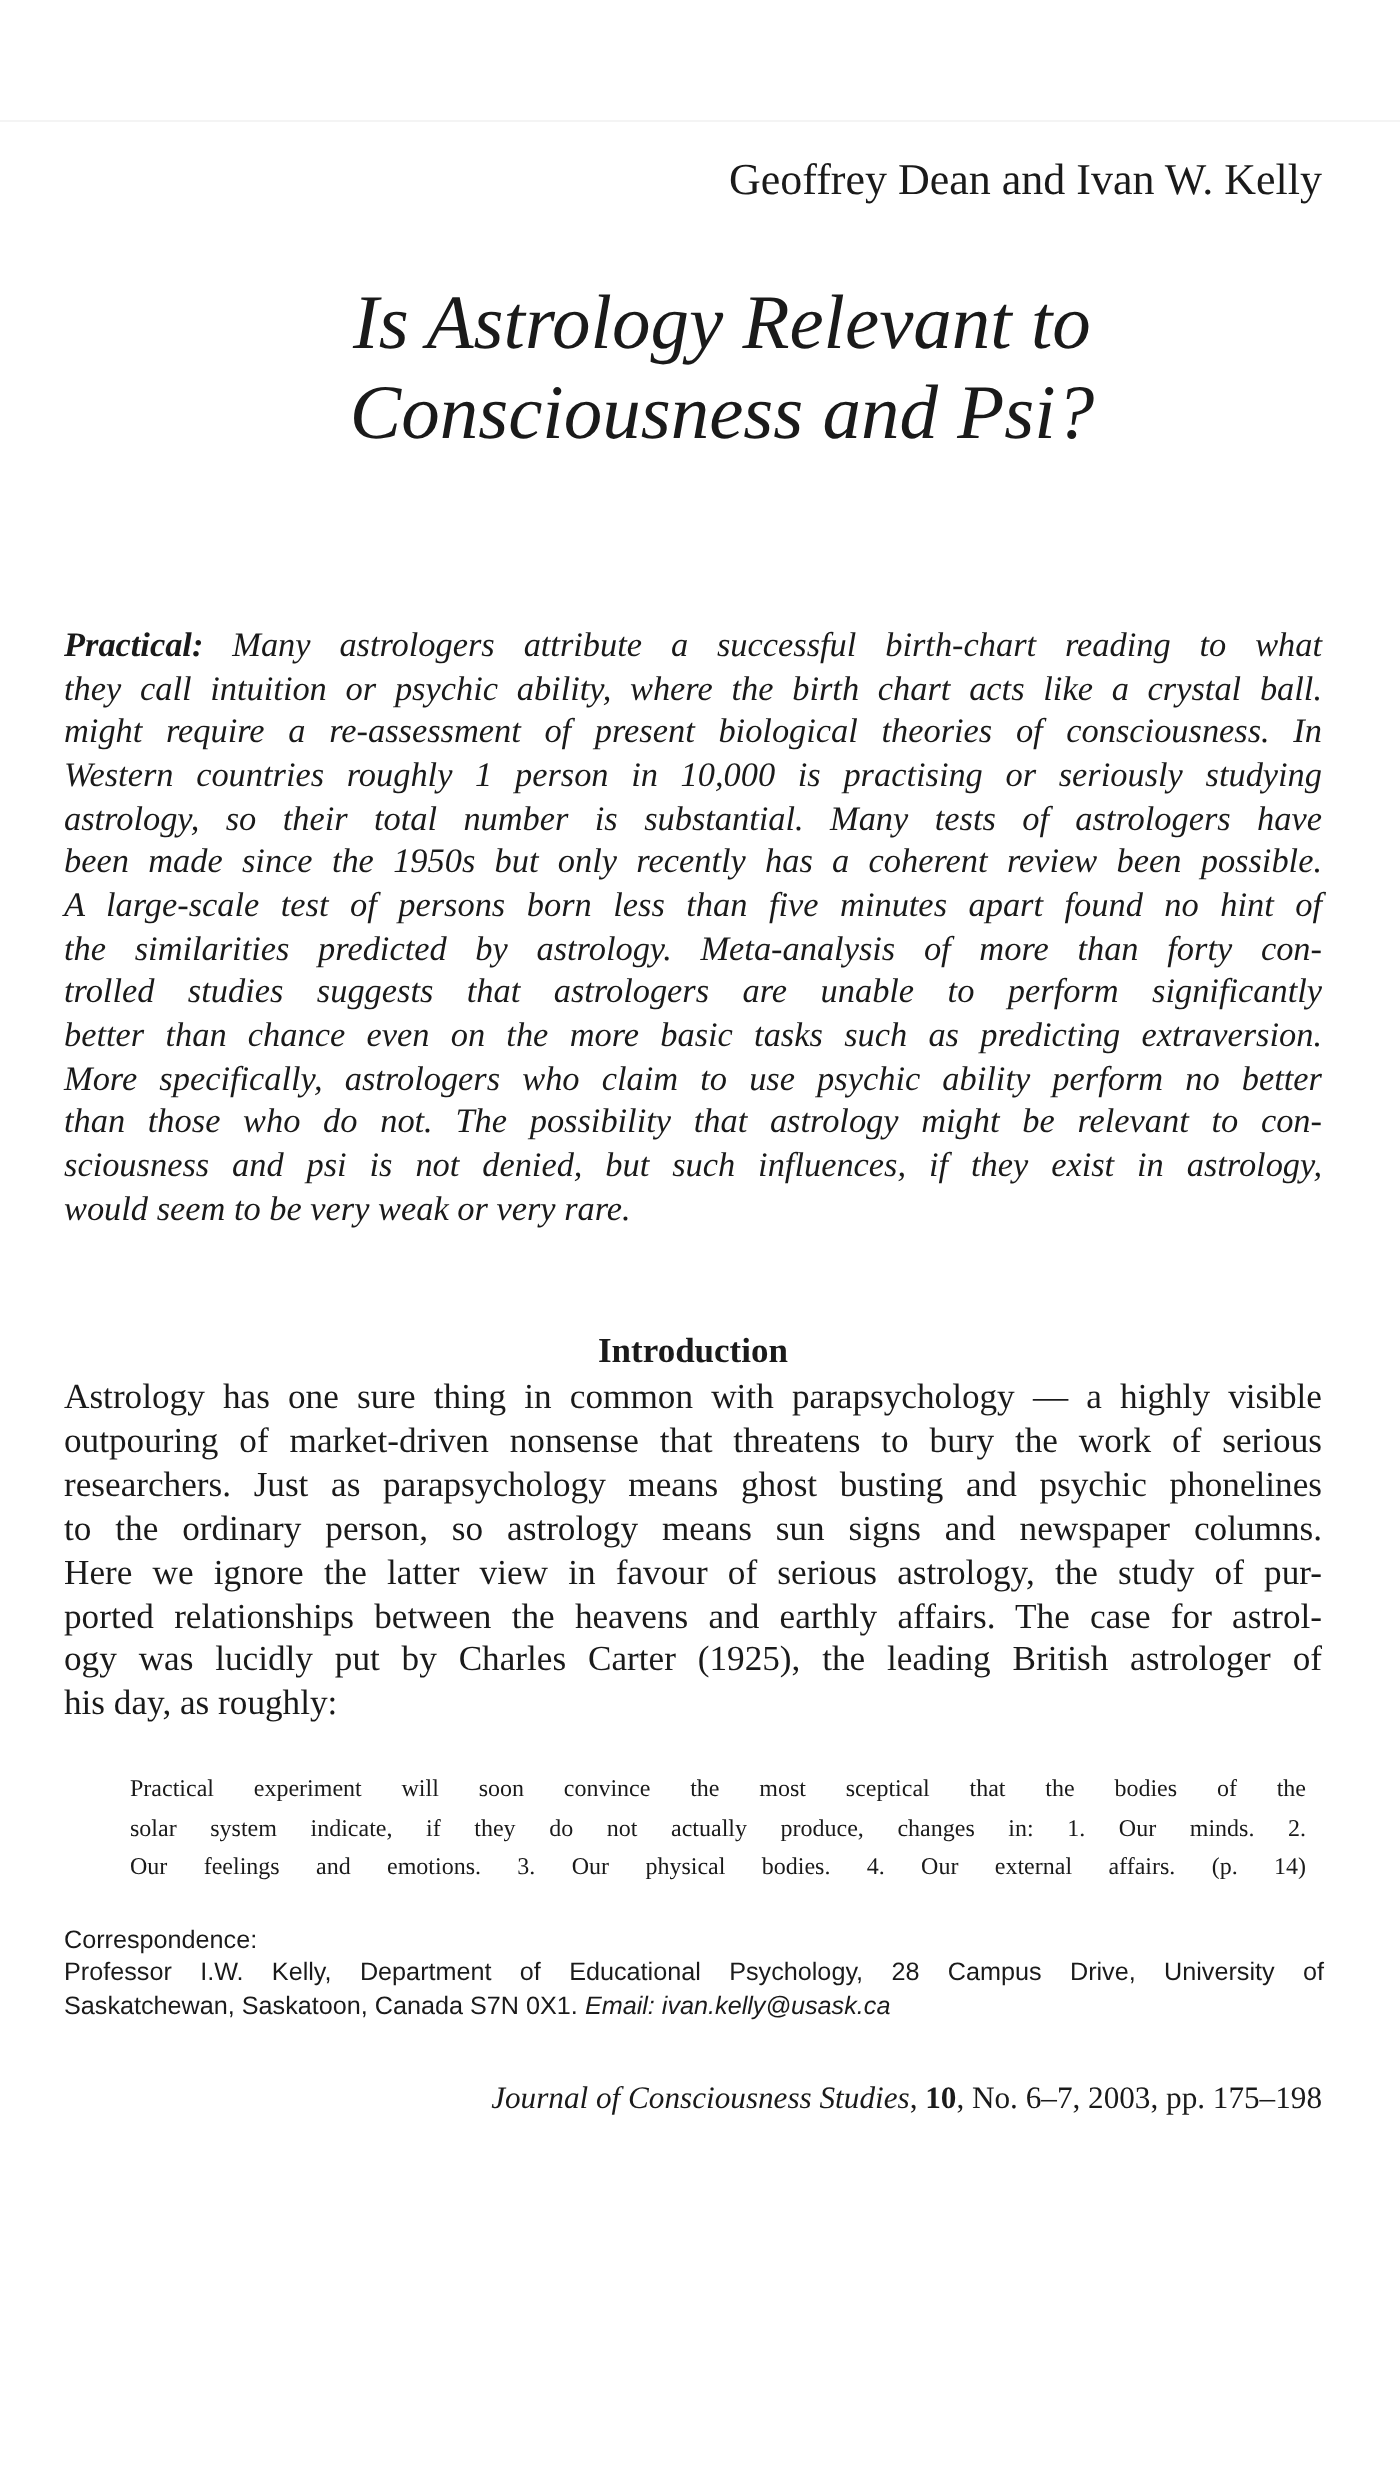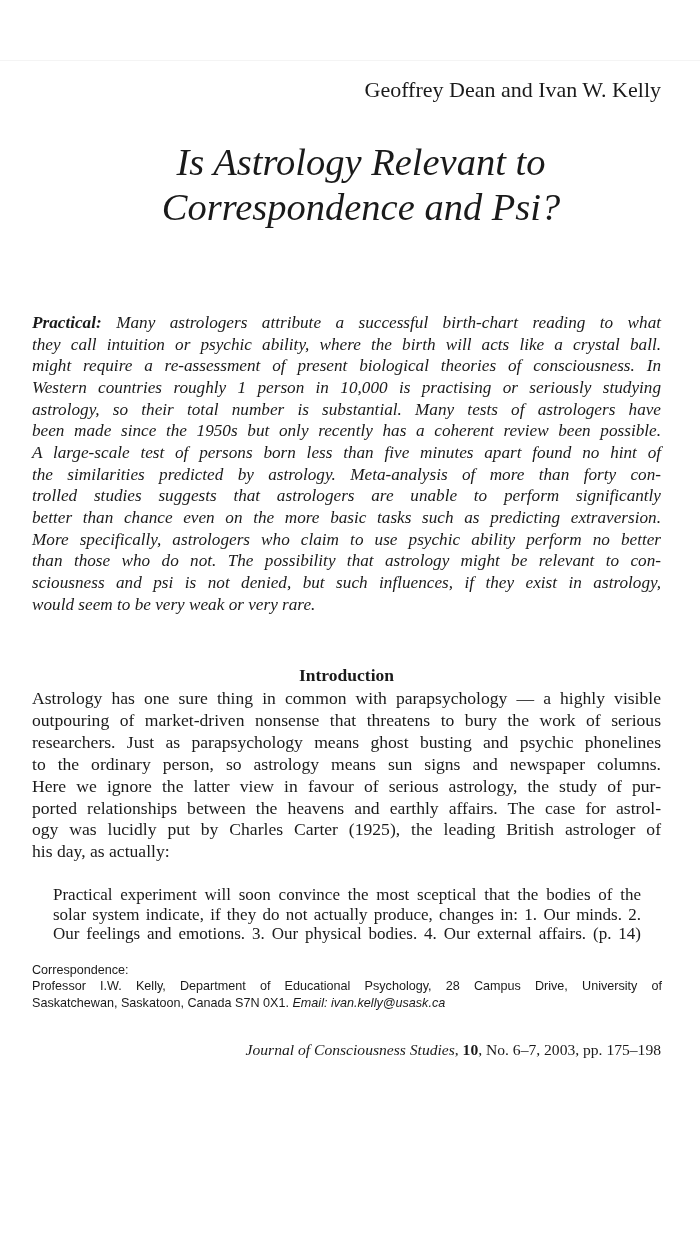--- a/index.html
+++ b/index.html
@@ -26,21 +26,21 @@
   .intro-heading {
     position: absolute; left: 32px; width: 629px; top: 664px; text-align: center;
     font-weight: bold; font-size: 17.5px; line-height: 22px;
   }
   .intro {
     position: absolute; left: 32px; top: 688px; width: 629px; font-size: 17.6px; line-height: 21.9px;
   }
   .intro .line { display: block; text-align: justify; text-align-last: justify; white-space: nowrap; }
   .intro .line.last { text-align-last: left; }
   .quote {
-    position: absolute; left: 53px; top: 885px; width: 588px; font-size: 17px; line-height: 19.7px;
+    position: absolute; left: 65px; top: 885px; width: 588px; font-size: 12px; line-height: 19.7px;
   }
   .quote .line { display: block; text-align: justify; text-align-last: justify; white-space: nowrap; }
   .corr {
     position: absolute; left: 32px; top: 962px; width: 630px;
     font-family: "Liberation Sans", "DejaVu Sans", sans-serif; font-size: 12.6px; line-height: 16.3px;
   }
   .corr .line { display: block; white-space: nowrap; }
   .corr .line.j { text-align: justify; text-align-last: justify; }
   .corr em { font-style: italic; }
   .citation {
@@ -51,26 +51,26 @@
 </style>
 </head>
 <body>
 
 <div class="topline"></div>
 
 <div class="authors">Geoffrey Dean and Ivan W. Kelly</div>
 
 <div class="title">
   <div>Is Astrology Relevant to</div>
-  <div>Correspondence and Psi?</div>
+  <div>Consciousness and Psi?</div>
 </div>
 
 <div class="abstract">
   <span class="line"><span class="lbl">Practical:</span><span> Many astrologers attribute a successful birth-chart reading to what</span></span>
-  <span class="line">they call intuition or psychic ability, where the birth will acts like a crystal ball.</span>
+  <span class="line">they call intuition or psychic ability, where the birth chart acts like a crystal ball.</span>
   <span class="line">might require a re-assessment of present biological theories of consciousness. In</span>
   <span class="line">Western countries roughly 1 person in 10,000 is practising or seriously studying</span>
   <span class="line">astrology, so their total number is substantial. Many tests of astrologers have</span>
   <span class="line">been made since the 1950s but only recently has a coherent review been possible.</span>
   <span class="line">A large-scale test of persons born less than five minutes apart found no hint of</span>
   <span class="line">the similarities predicted by astrology. Meta-analysis of more than forty con-</span>
   <span class="line">trolled studies suggests that astrologers are unable to perform significantly</span>
   <span class="line">better than chance even on the more basic tasks such as predicting extraversion.</span>
   <span class="line">More specifically, astrologers who claim to use psychic ability perform no better</span>
   <span class="line">than those who do not. The possibility that astrology might be relevant to con-</span>
@@ -81,21 +81,21 @@
 <div class="intro-heading">Introduction</div>
 
 <div class="intro">
   <span class="line">Astrology has one sure thing in common with parapsychology — a highly visible</span>
   <span class="line">outpouring of market-driven nonsense that threatens to bury the work of serious</span>
   <span class="line">researchers. Just as parapsychology means ghost busting and psychic phonelines</span>
   <span class="line">to the ordinary person, so astrology means sun signs and newspaper columns.</span>
   <span class="line">Here we ignore the latter view in favour of serious astrology, the study of pur-</span>
   <span class="line">ported relationships between the heavens and earthly affairs. The case for astrol-</span>
   <span class="line">ogy was lucidly put by Charles Carter (1925), the leading British astrologer of</span>
-  <span class="line last">his day, as actually:</span>
+  <span class="line last">his day, as roughly:</span>
 </div>
 
 <div class="quote">
   <span class="line">Practical experiment will soon convince the most sceptical that the bodies of the</span>
   <span class="line">solar system indicate, if they do not actually produce, changes in: 1. Our minds. 2.</span>
   <span class="line">Our feelings and emotions. 3. Our physical bodies. 4. Our external affairs. (p. 14)</span>
 </div>
 
 <div class="corr">
   <span class="line">Correspondence:</span>

